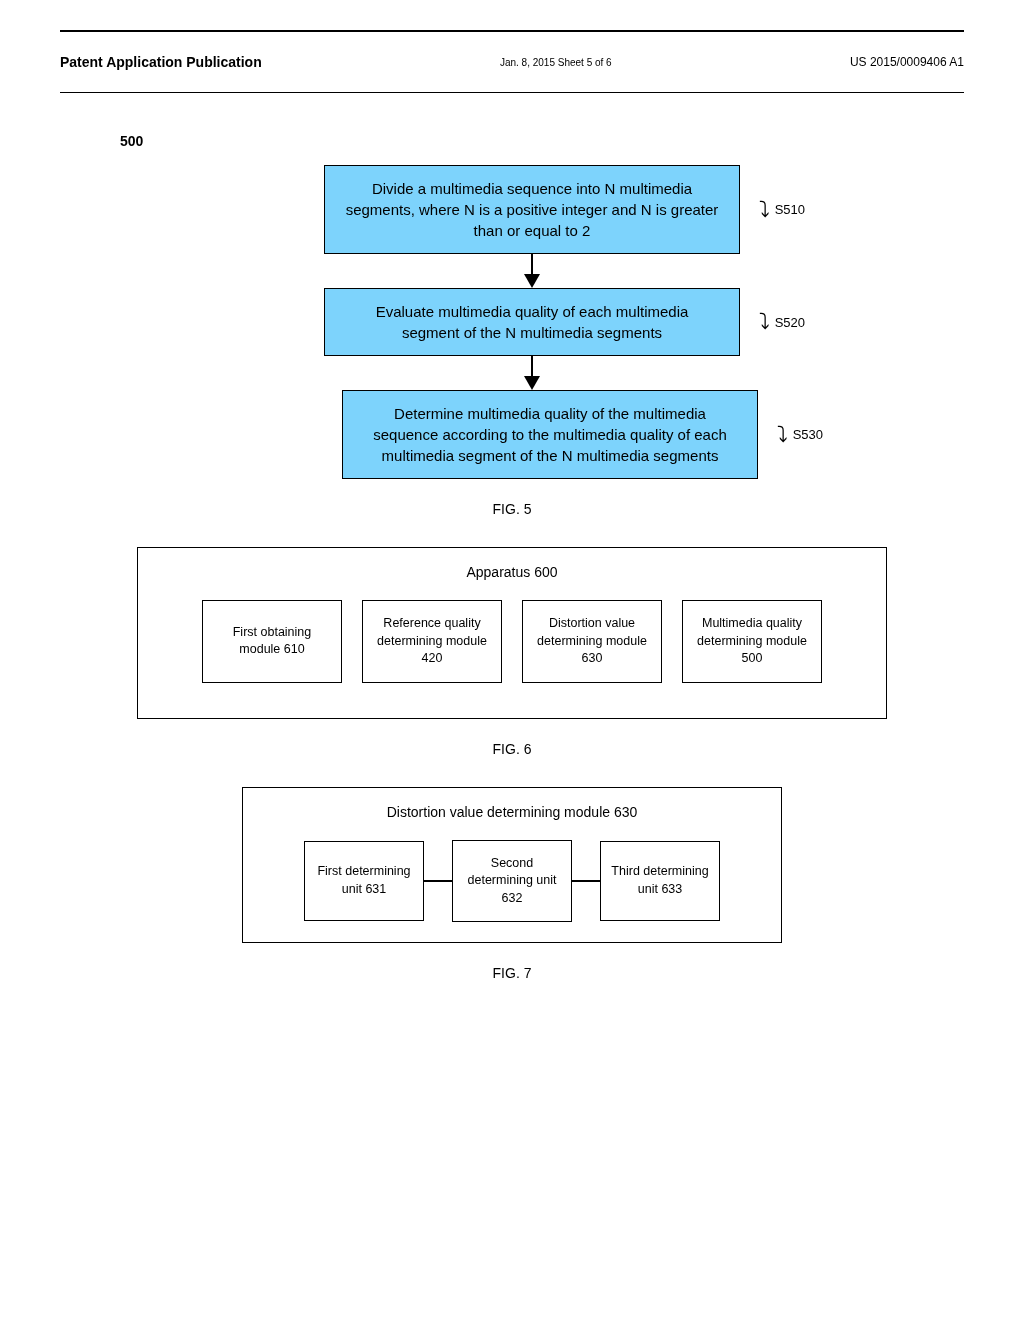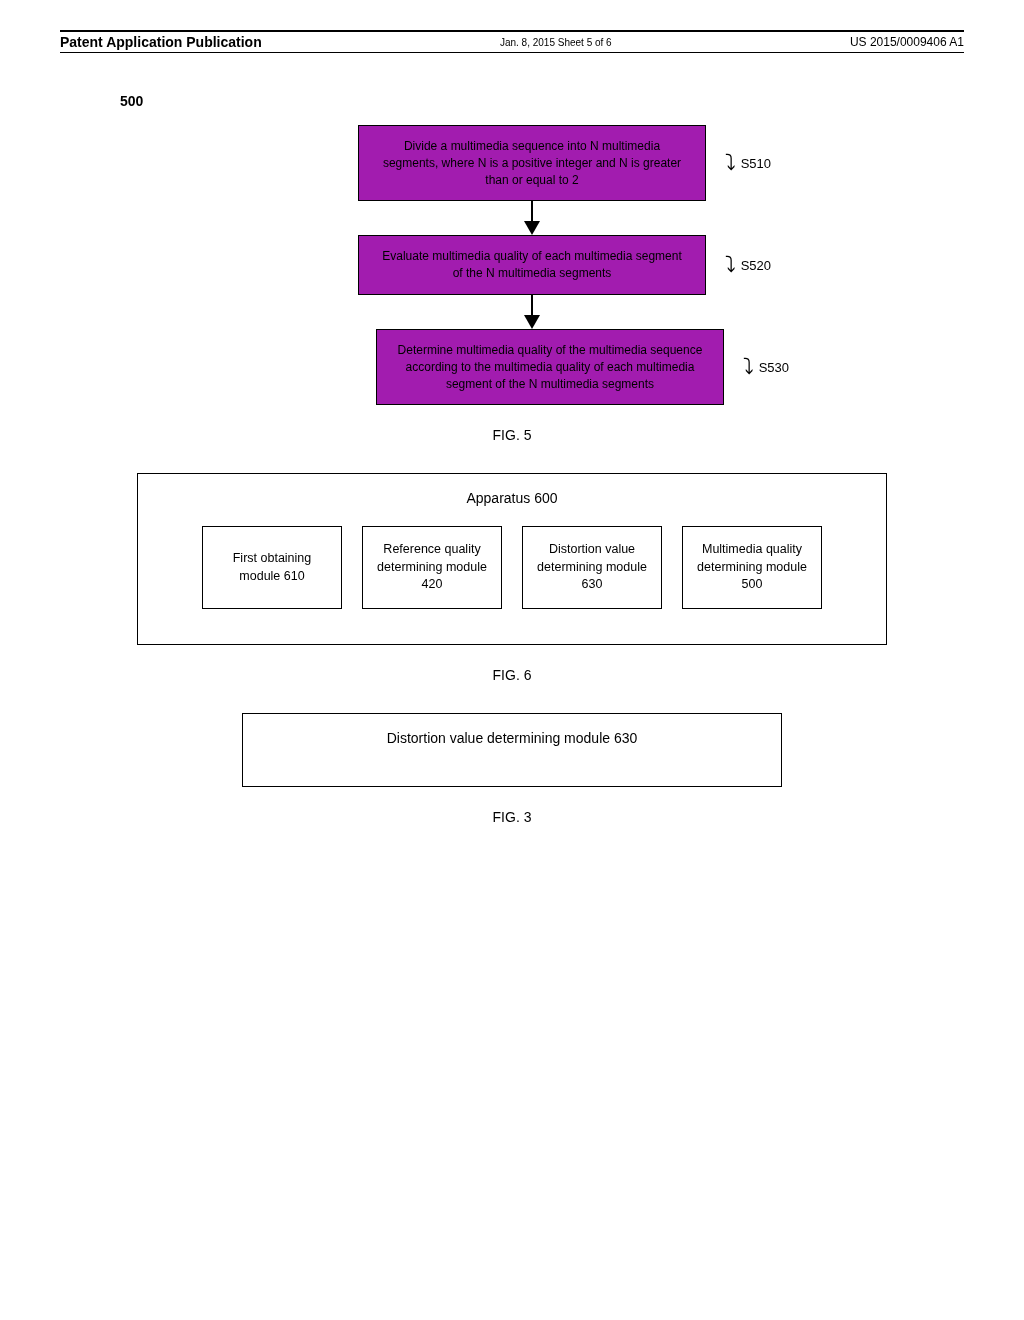--- a/index.html
+++ b/index.html
@@ -17,21 +17,21 @@
       padding: 30px 60px;
       position: relative;
     }
     
     .header {
       display: flex;
       justify-content: space-between;
       align-items: center;
       border-top: 2px solid #000;
       border-bottom: 1px solid #000;
-      padding: 2px 0;
+      padding: 22px 0;
       margin-bottom: 40px;
     }
     .header-left {
       font-size: 14px;
       font-weight: bold;
     }
     .header-center {
       font-size: 10px;
     }
     .header-right {
@@ -40,24 +40,24 @@
     .flowchart {
       display: flex;
       flex-direction: column;
       align-items: center;
       gap: 0;
     }
     .flow-box {
       border: 1.5px solid #000;
       padding: 12px 20px;
       text-align: center;
-      font-size: 12px;
-      width: 348px;
+      font-size: 15px;
+      width: 416px;
       position: relative;
-      background: #a21caf;
+      background: #7dd3fc;
       line-height: 1.4;
     }
     .step-label {
       position: absolute;
       right: -65px;
       top: 50%;
       transform: translateY(-50%);
       font-size: 13px;
       display: flex;
       align-items: center;
@@ -220,17 +220,24 @@
         <div class="module-box">Distortion value determining module 630</div>
         <div class="module-box">Multimedia quality determining module 500</div>
       </div>
     </div>
     <div class="fig-caption">FIG. 6</div>
   </div>
 
   <div style="margin-bottom: 10px;">
     <div class="distortion-outer">
       <div class="distortion-title">Distortion value determining module 630</div>
+      <div class="distortion-units">
+        <div class="unit-box">First determining unit 631</div>
+        <div class="unit-connector"></div>
+        <div class="unit-box">Second determining unit 632</div>
+        <div class="unit-connector"></div>
+        <div class="unit-box">Third determining unit 633</div>
+      </div>
     </div>
-    <div class="fig-caption">FIG. 3</div>
+    <div class="fig-caption">FIG. 7</div>
   </div>
 
 </div>
 
 </body></html>

